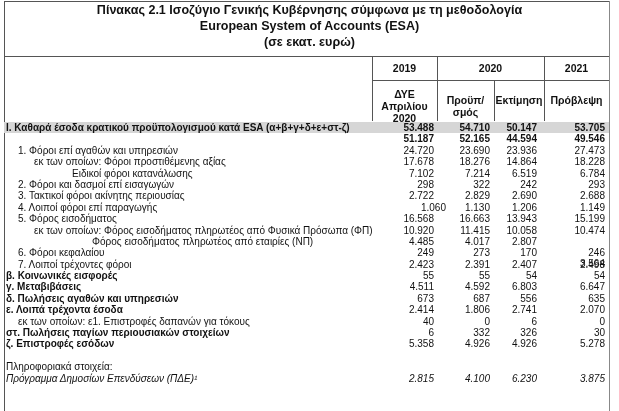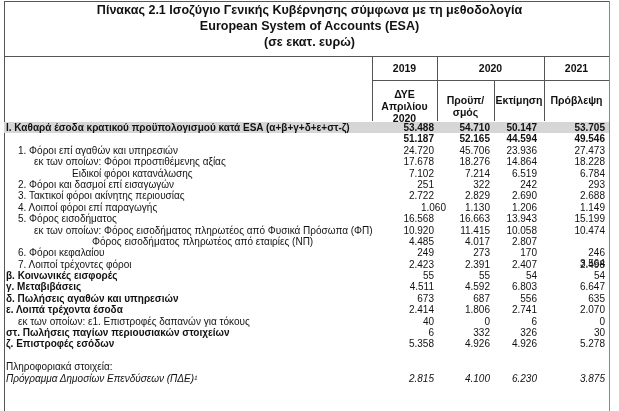--- a/index.html
+++ b/index.html
@@ -73,41 +73,41 @@
   </div>
   <div class="row bold">
     <span class="v" style="left:368px;width:62px;">51.187</span>
     <span class="v" style="left:433px;width:53px;">52.165</span>
     <span class="v" style="left:490px;width:43px;">44.594</span>
     <span class="v" style="left:540px;width:61px;">49.546</span>
   </div>
   <div class="row">
     <span class="lbl ind1">1. Φόροι επί αγαθών και υπηρεσιών</span>
     <span class="v" style="left:368px;width:62px;">24.720</span>
-    <span class="v" style="left:433px;width:53px;">45.706</span>
+    <span class="v" style="left:433px;width:53px;">23.690</span>
     <span class="v" style="left:490px;width:43px;">23.936</span>
     <span class="v" style="left:540px;width:61px;">27.473</span>
   </div>
   <div class="row">
     <span class="lbl ind2">εκ των οποίων: Φόροι προστιθέμενης αξίας</span>
     <span class="v" style="left:368px;width:62px;">17.678</span>
     <span class="v" style="left:433px;width:53px;">18.276</span>
     <span class="v" style="left:490px;width:43px;">14.864</span>
     <span class="v" style="left:540px;width:61px;">18.228</span>
   </div>
   <div class="row">
     <span class="lbl ind3">Ειδικοί φόροι κατανάλωσης</span>
     <span class="v" style="left:368px;width:62px;">7.102</span>
     <span class="v" style="left:433px;width:53px;">7.214</span>
     <span class="v" style="left:490px;width:43px;">6.519</span>
     <span class="v" style="left:540px;width:61px;">6.784</span>
   </div>
   <div class="row">
     <span class="lbl ind1">2. Φόροι και δασμοί επί εισαγωγών</span>
-    <span class="v" style="left:368px;width:62px;">251</span>
+    <span class="v" style="left:368px;width:62px;">298</span>
     <span class="v" style="left:433px;width:53px;">322</span>
     <span class="v" style="left:490px;width:43px;">242</span>
     <span class="v" style="left:540px;width:61px;">293</span>
   </div>
   <div class="row">
     <span class="lbl ind1">3. Τακτικοί φόροι ακίνητης περιουσίας</span>
     <span class="v" style="left:368px;width:62px;">2.722</span>
     <span class="v" style="left:433px;width:53px;">2.829</span>
     <span class="v" style="left:490px;width:43px;">2.690</span>
     <span class="v" style="left:540px;width:61px;">2.688</span>

